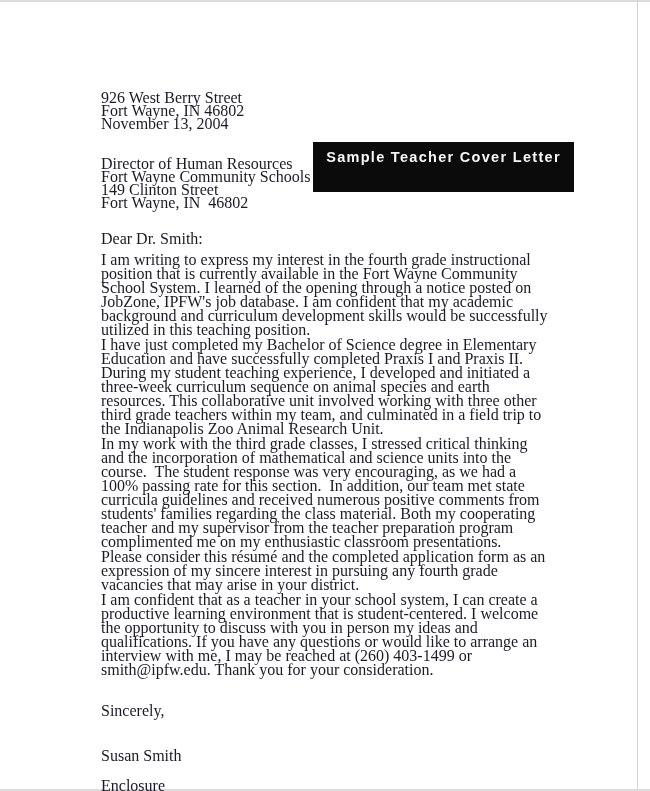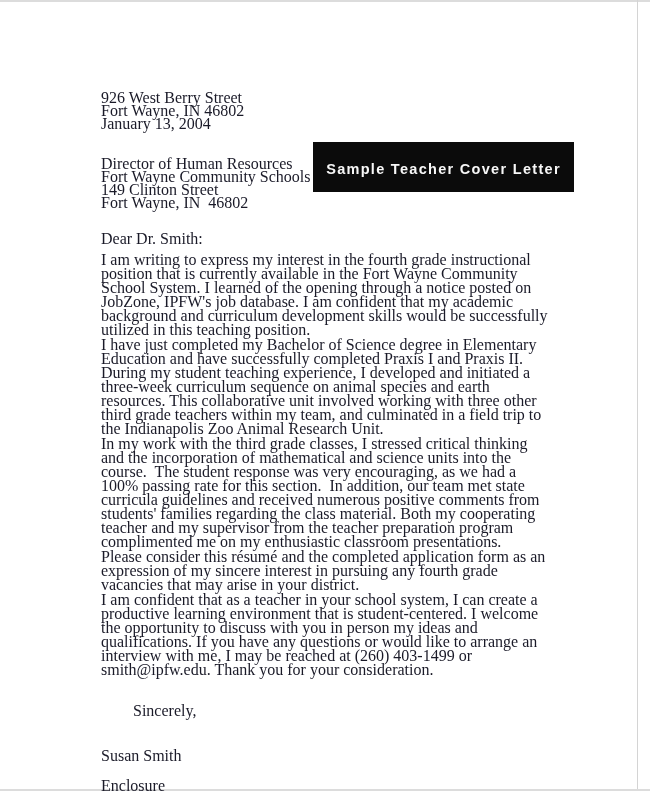--- a/index.html
+++ b/index.html
@@ -16,21 +16,21 @@
   .edge-right  { position: absolute; left: 637px; top: 0; width: 1px; height: 791px; background: #d4d4d4; }
 
   .banner {
     position: absolute;
     left: 313px; top: 142px;
     width: 261px; height: 50px;
     background: #0b0b0b;
     display: flex;
     justify-content: center;
     align-items: flex-start;
-    padding-top: 12px;
+    padding-top: 0;
     box-sizing: border-box;
   }
   .banner span {
     display: block;
     margin-top: 7px;
     color: #f7f7f7;
     font-family: "Liberation Sans", "DejaVu Sans", sans-serif;
     font-size: 14.5px;
     font-weight: 600;
     letter-spacing: 1.3px;
@@ -43,41 +43,41 @@
     width: 449px;
     font-size: 16px;
     line-height: 14px;
   }
   .addr { line-height: 13px; }
   .addr div { white-space: pre-wrap; }
   .recipient { margin-top: 27px; }
   .salutation { margin-top: 23px; }
   .para { margin: 1px 0 0 0; white-space: pre-wrap; }
   .para.first { margin-top: 7px; }
-  .closing   { margin-top: 27px; margin-left: 32px; }
+  .closing   { margin-top: 27px; }
   .signature { margin-top: 31px; }
   .enclosure { margin-top: 16px; }
 </style>
 </head>
 <body>
 
 <div class="edge-top"></div>
 <div class="edge-right"></div>
 <div class="edge-bottom"></div>
 
 <div class="banner">
   <span>Sample Teacher Cover Letter</span>
 </div>
 
 <div class="content">
 
   <div class="addr sender">
     <div>926 West Berry Street</div>
     <div>Fort Wayne, IN 46802</div>
-    <div>January 13, 2004</div>
+    <div>November 13, 2004</div>
   </div>
 
   <div class="addr recipient">
     <div>Director of Human Resources</div>
     <div>Fort Wayne Community Schools</div>
     <div>149 Clinton Street</div>
     <div>Fort Wayne, IN  46802</div>
   </div>
 
   <div class="salutation">Dear Dr. Smith:</div>

